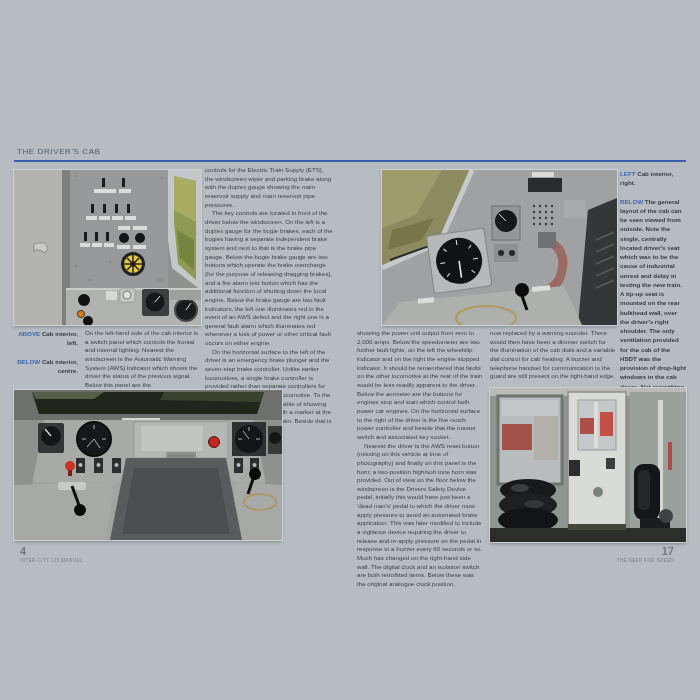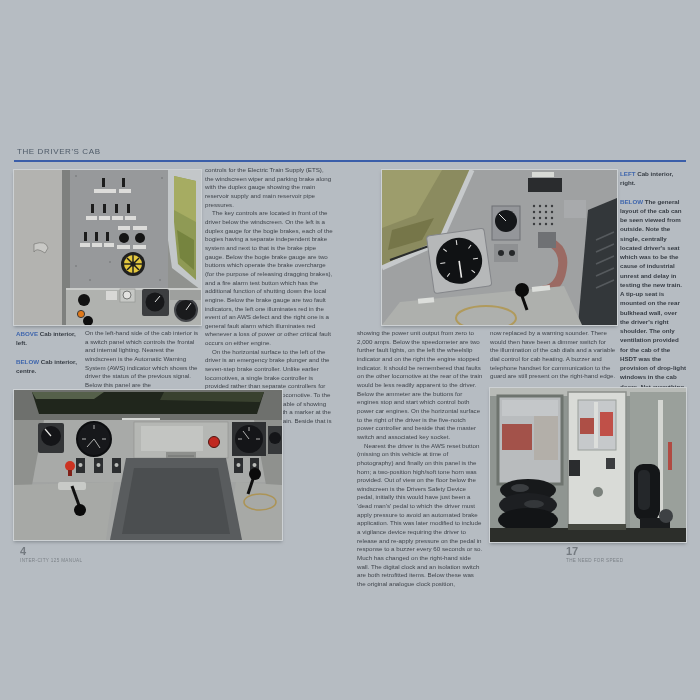--- a/index.html
+++ b/index.html
@@ -39,21 +39,21 @@
     box-shadow:0 2px 3px rgba(88,94,100,0.55);
   }
   .photo svg{display:block;}
   
   .folio{
     font-size:11px;font-weight:bold;color:#747a80;line-height:11px;
   }
   .folio-sub{
     font-size:4.6px;letter-spacing:0.35px;color:#7c8288;margin-top:1px;
   }
-  .t-right{}
+  .t-right{text-align:right;}
 </style>
 </head>
 <body>
 
 <div class="abs chapter-title">THE DRIVER'S CAB</div>
 <div class="abs header-rule"></div>
 
 <div class="abs photo" style="left:14px;top:170px;width:187px;height:155px;">
   <svg width="187" height="155" viewBox="0 0 187 155">
     <rect width="187" height="155" fill="#90928f"></rect>

